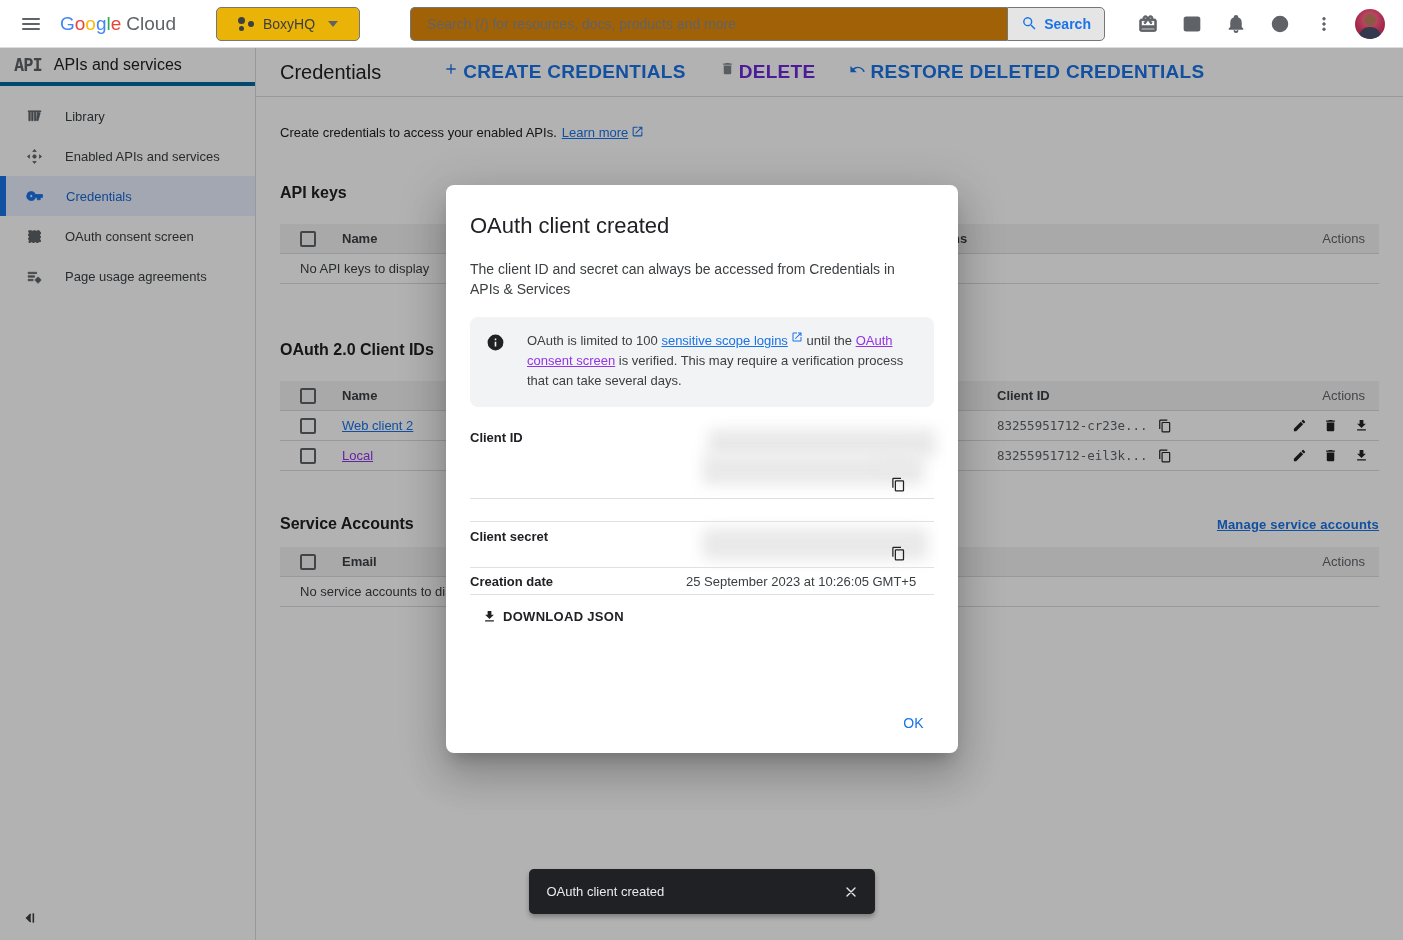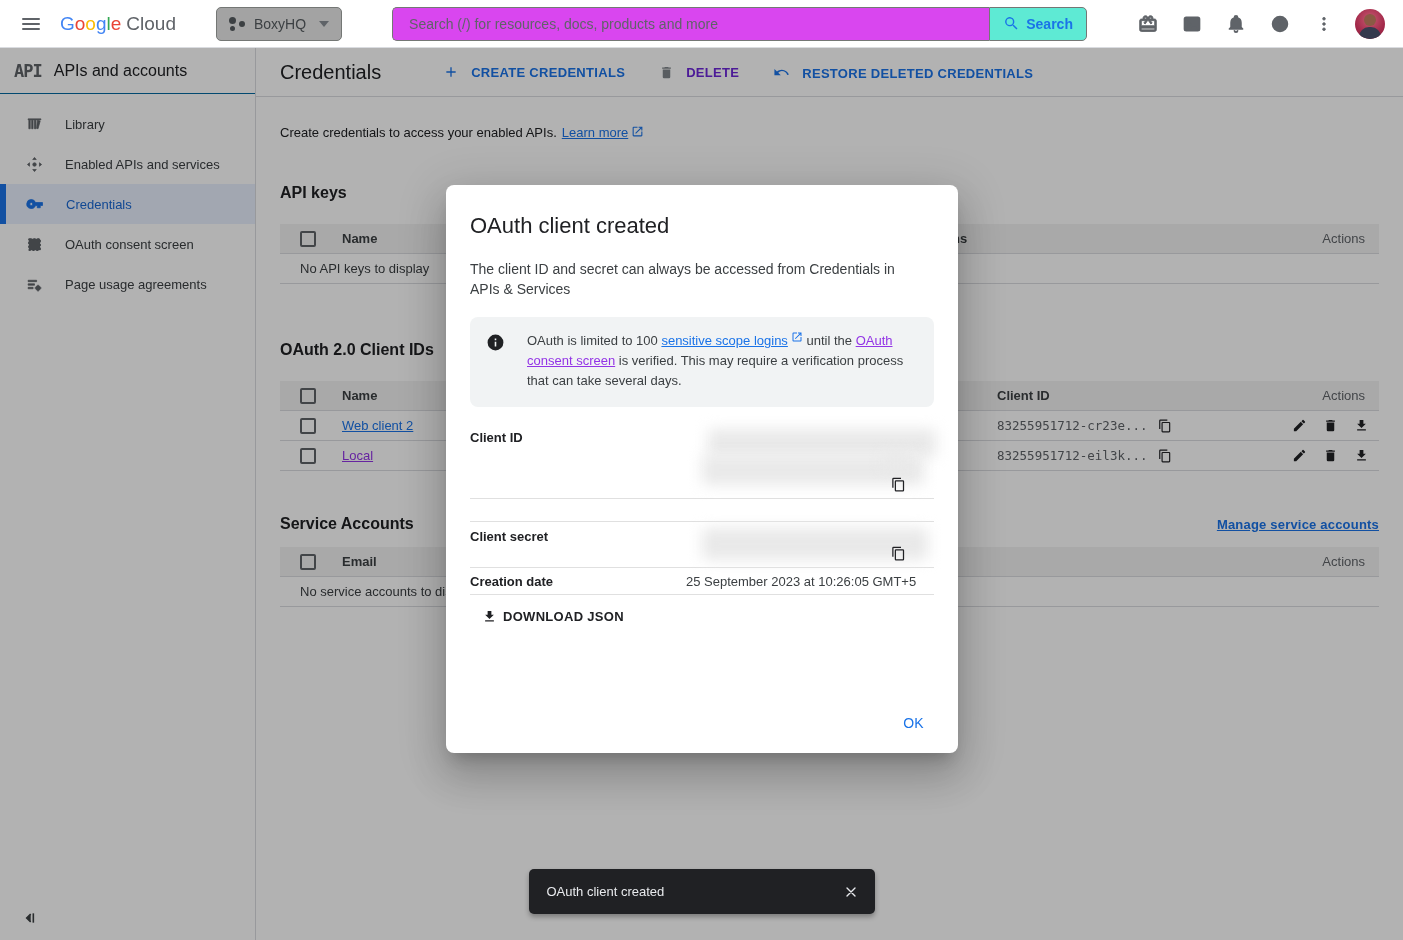--- a/index.html
+++ b/index.html
@@ -18,38 +18,38 @@
   .hamburger { width:34px; height:34px; display:flex; align-items:center; justify-content:center; cursor:pointer; }
   .hamburger .bars { width:18px; }
   .hamburger .bars div { height:2px; background:#5f6368; margin:3px 0; border-radius:1px; }
   .logo { display:flex; align-items:baseline; margin-left:12px; font-size:19px; letter-spacing:0; }
   .logo .lt { font-weight:500; }
   .lt.c1,.lt.c4 { color:#4285F4; } .lt.c2,.lt.c6 { color:#EA4335; }
   .lt.c3 { color:#FBBC05; } .lt.c5 { color:#34A853; }
   .logo .cloud { color:#5f6368; margin-left:5px; font-weight:400; }
   .project-picker {
     margin-left:40px; height:34px; border:1px solid #747775; border-radius:5px;
-    display:flex; align-items:center; gap:9px; padding:0 12px; cursor:pointer; background:#a3a3a3;
+    display:flex; align-items:center; gap:9px; padding:0 21px; cursor:pointer; background:#eab308;
   }
   .proj-icon { width:16px; height:16px; position:relative; }
   .proj-icon i { position:absolute; border-radius:50%; background:#3c4043; }
   .proj-icon i:nth-child(1){ width:7px;height:7px;left:0;top:1px; }
   .proj-icon i:nth-child(2){ width:5px;height:5px;left:1px;top:10px; }
   .proj-icon i:nth-child(3){ width:6px;height:6px;left:10px;top:5px; }
   .project-picker .pname { font-size:14px; color:#3c4043; }
   .caret { width:0;height:0;border-left:5px solid transparent;border-right:5px solid transparent;border-top:6px solid #5f6368; margin-left:4px;}
   .searchwrap { display:flex; margin-left:50px; flex:0 0 695px; height:34px; }
   .search-input {
-    flex:1; background:#d946ef; border:1px solid #747775; border-right:none;
+    flex:1; background:#a16207; border:1px solid #747775; border-right:none;
     border-radius:5px 0 0 5px; padding:0 16px; font-size:14px; color:#202124; outline:none;
     font-family:"Liberation Sans", sans-serif;
   }
   .search-input::placeholder { color:#5f6368; }
   .search-btn {
-    width:98px; border:1px solid #747775; border-radius:0 5px 5px 0; background:#5eead4;
+    width:98px; border:1px solid #747775; border-radius:0 5px 5px 0; background:#e5e5e5;
     display:flex; align-items:center; justify-content:center; gap:6px; cursor:pointer;
     color:#1a73e8; font-size:14px; font-weight:700;
   }
   .top-icons { margin-left:auto; display:flex; align-items:center; gap:10px; }
   .icon-btn { width:34px; height:34px; display:flex; align-items:center; justify-content:center; cursor:pointer; border-radius:50%; }
   .icon-btn svg { fill:#5f6368; stroke:#5f6368; }
   .avatar {
     width:30px; height:30px; border-radius:50%; overflow:hidden; cursor:pointer;
     background:radial-gradient(circle at 50% 35%, #c75b72 0%, #a3294a 60%, #8c1f3e 100%);
     position:relative; margin-left:4px;
@@ -61,37 +61,37 @@
   .avatar::after { 
     content:""; position:absolute; width:22px; height:12px; border-radius:10px 10px 0 0;
     background:#343a4d; left:4px; top:18px;
   }
 
   
   .below { display:flex; height:892px; position:relative; background:#fff; }
   .scrim { position:absolute; inset:0; background:rgba(0,0,0,0.30); z-index:10; pointer-events:none; }
 
   .sidebar { width:256px; border-right:1px solid #dadce0; position:relative; flex:none; }
-  .side-head { height:46px; display:flex; align-items:center; gap:12px; padding:13px 14px; border-bottom:1px solid #0369a1; }
+  .side-head { height:38px; display:flex; align-items:center; gap:12px; padding:13px 14px; border-bottom:4px solid #0369a1; }
   .api-glyph { font-family:"DejaVu Sans Mono", monospace; font-weight:700; font-size:17px; color:#5f6368; letter-spacing:-1px; }
   .side-title { font-size:16px; color:#202124; }
   .side-menu { padding-top:10px; }
   .side-item { height:40px; display:flex; align-items:center; gap:22px; padding-left:26px; cursor:pointer; position:relative; font-size:13px; color:#3c4043; }
   .side-item svg { fill:#5f6368; stroke:#5f6368; flex:none; }
   .side-item.active { background:#e8f0fe; color:#1967d2; }
   .side-item.active svg { fill:#1a73e8; stroke:#1a73e8; }
   .side-item.active::before { content:""; position:absolute; left:0; top:0; bottom:0; width:6px; background:#1a73e8; }
   .collapse-btn { position:absolute; left:22px; bottom:14px; cursor:pointer; }
   .collapse-btn svg { stroke:#3c4043; fill:#3c4043; }
 
   
   .content { flex:1; position:relative; background:#fff; }
   .content-head { height:49px; display:flex; align-items:center; padding:0 24px; border-bottom:1px solid #dadce0; gap:34px; }
   .page-title { font-size:20px; color:#202124; margin-right:28px; }
-  .tool-btn { display:flex; align-items:flex-end; gap:12px; font-size:13px; font-weight:700; letter-spacing:.3px; color:#1a73e8; cursor:pointer; background:none; border:none; font-family:inherit; }
+  .tool-btn { display:flex; align-items:flex-start; gap:4px; font-size:19px; font-weight:700; letter-spacing:.3px; color:#1a73e8; cursor:pointer; background:none; border:none; font-family:inherit; }
   .tool-btn svg { fill:#1a73e8; }
   .tool-btn.disabled { color:#6d28d9; cursor:default; }
   .tool-btn.disabled svg { fill:#80868b; }
 
   .intro { padding:28px 24px 0; font-size:13px; color:#202124; display:flex; align-items:center; gap:5px; }
   .link-blue { color:#1a73e8; text-decoration:underline; cursor:pointer; display:inline-flex; align-items:flex-start; gap:3px; }
   .link-blue svg { fill:#1a73e8; }
   .link-purple { color:#9334e6; text-decoration:underline; cursor:pointer; }
 
   .section-h { font-size:16px; color:#202124; padding:0 24px; }
@@ -247,21 +247,21 @@
       </div>
     <div class="avatar"></div>
   </div>
 </header>
 
 <div class="below">
 
   <aside class="sidebar">
     <div class="side-head">
       <span class="api-glyph">API</span>
-      <span class="side-title">APIs and accounts</span>
+      <span class="side-title">APIs and services</span>
     </div>
     <nav class="side-menu">
       <div class="side-item">
         <span>
             <svg width="17" height="17" viewBox="0 0 24 24">
               <path d="M4 6h2v12H4zM8 6h2v12H8zM12 6h2v12h-2zM16 6l4 1-3 11-2-.5z"></path>
               <path d="M3 4h18v1.5H3z"></path>
             </svg>
           </span>
         <span>Library</span>

